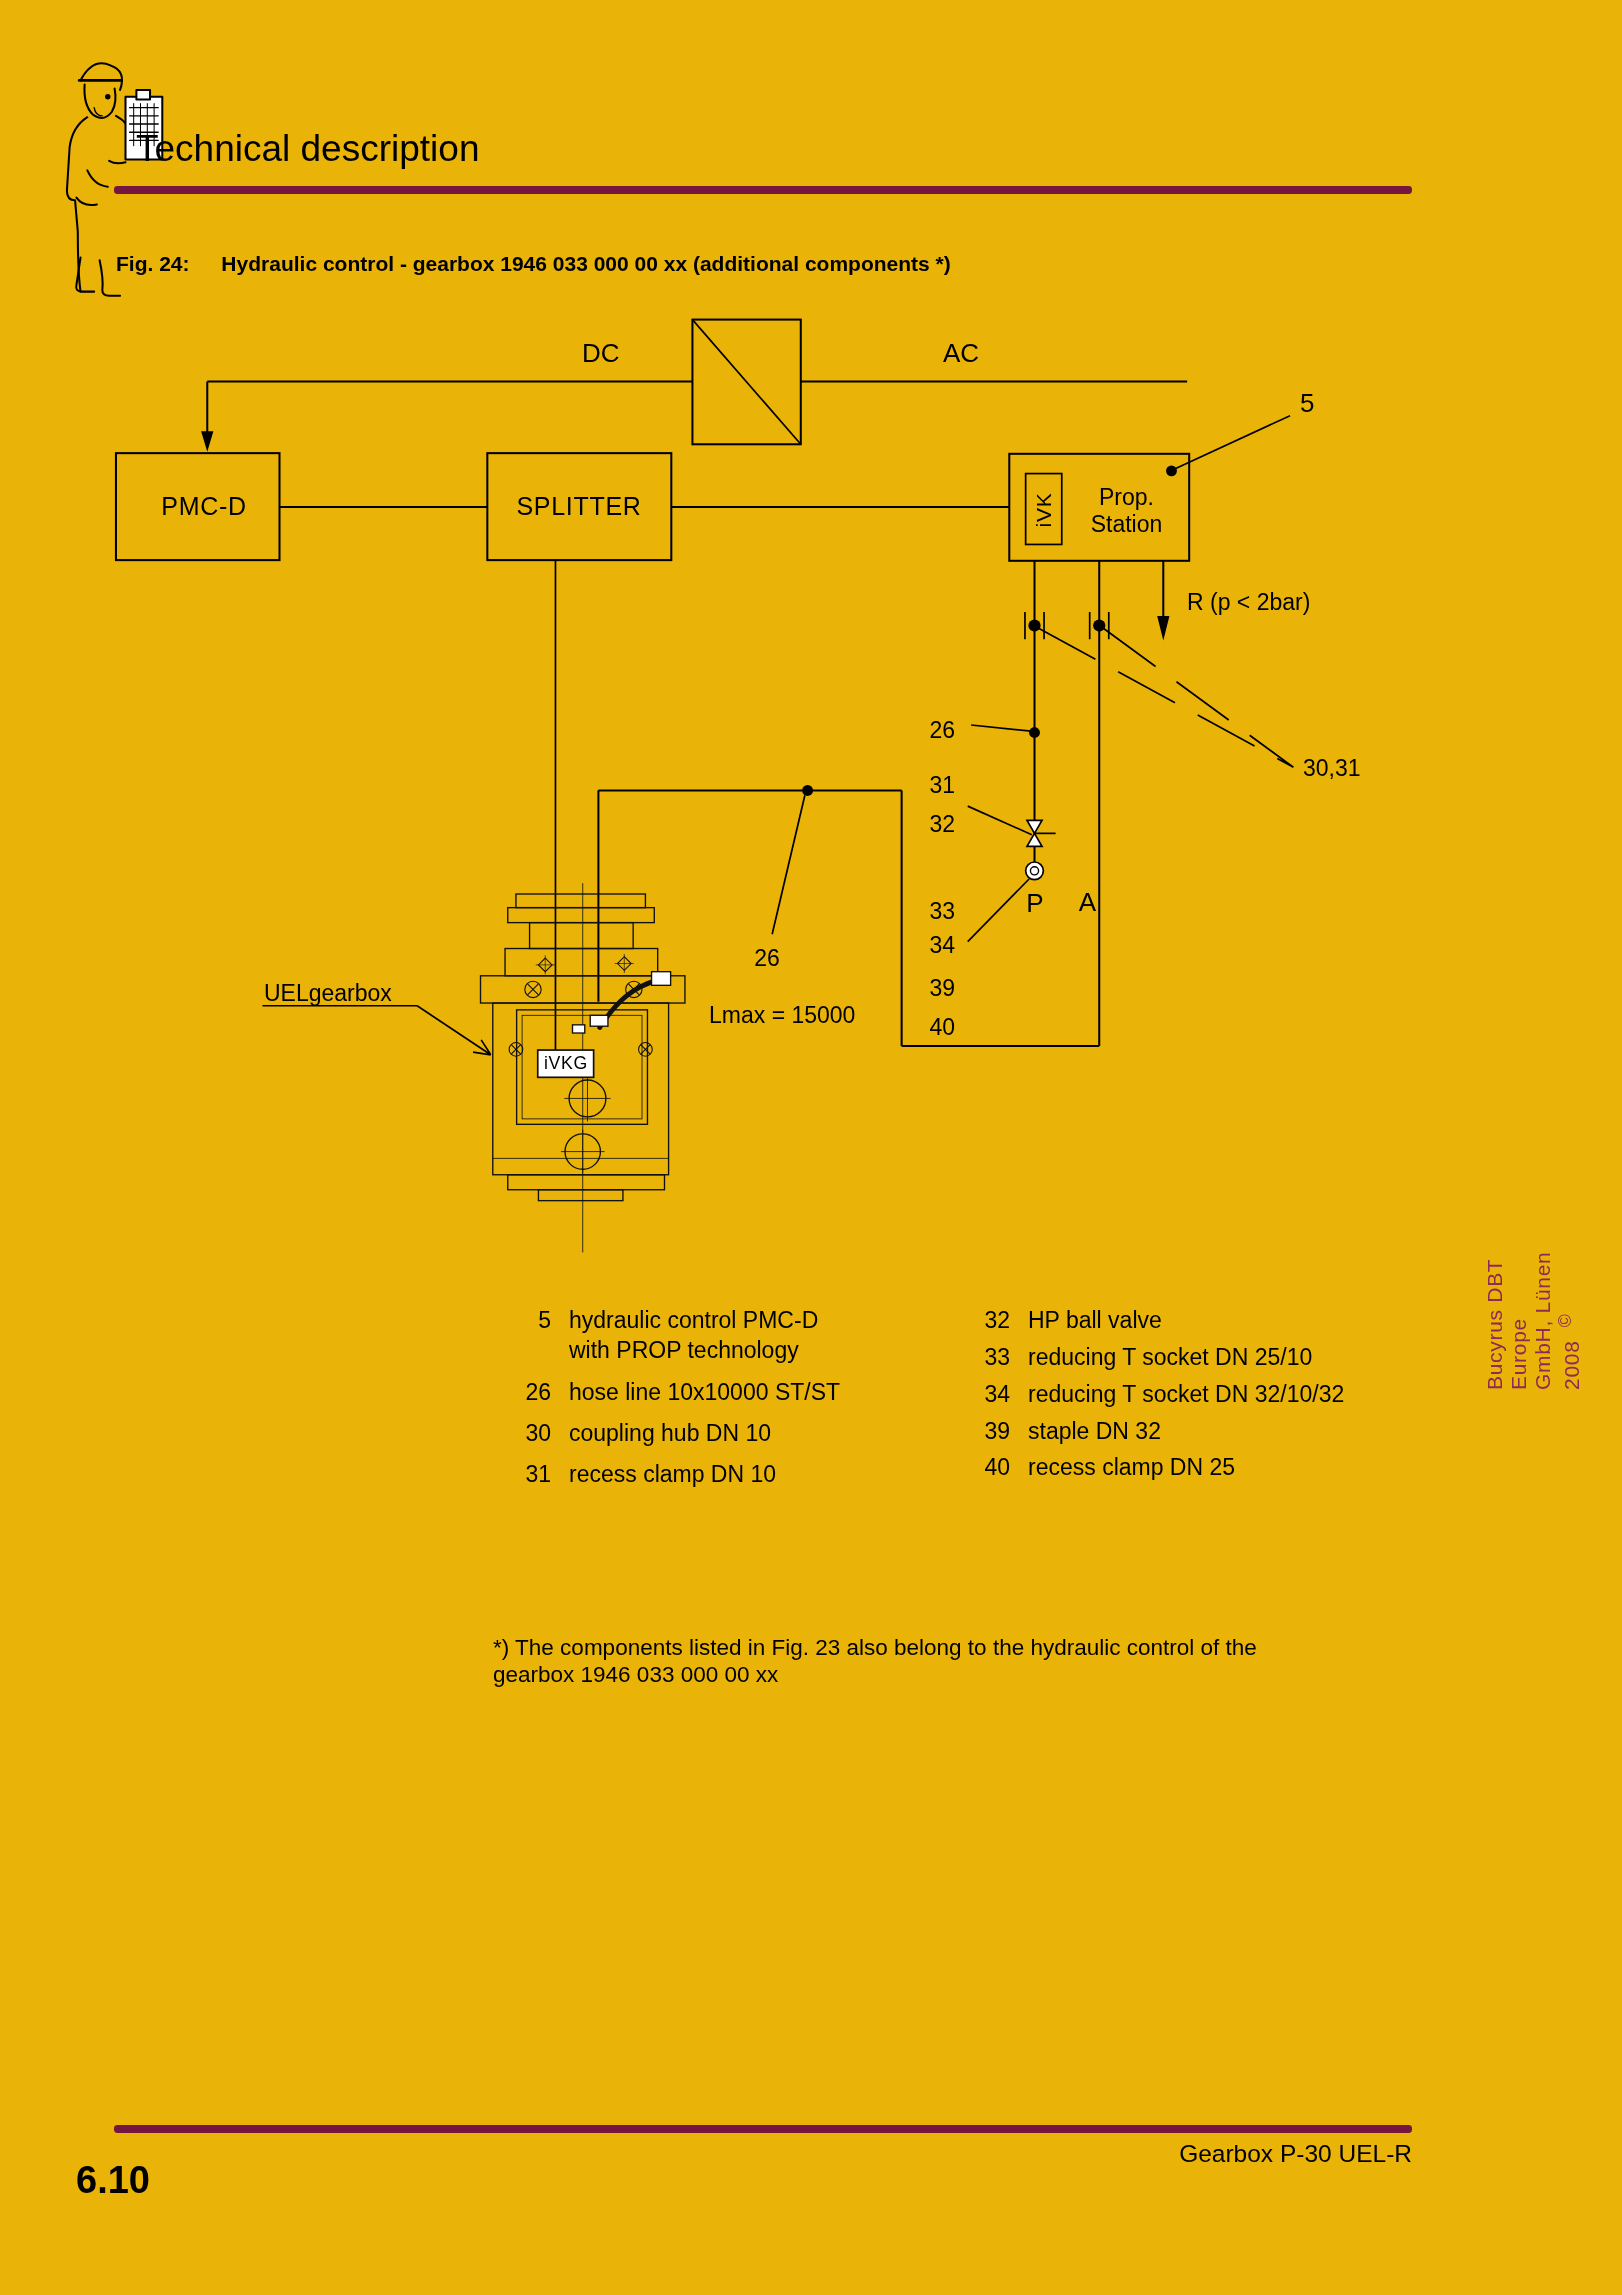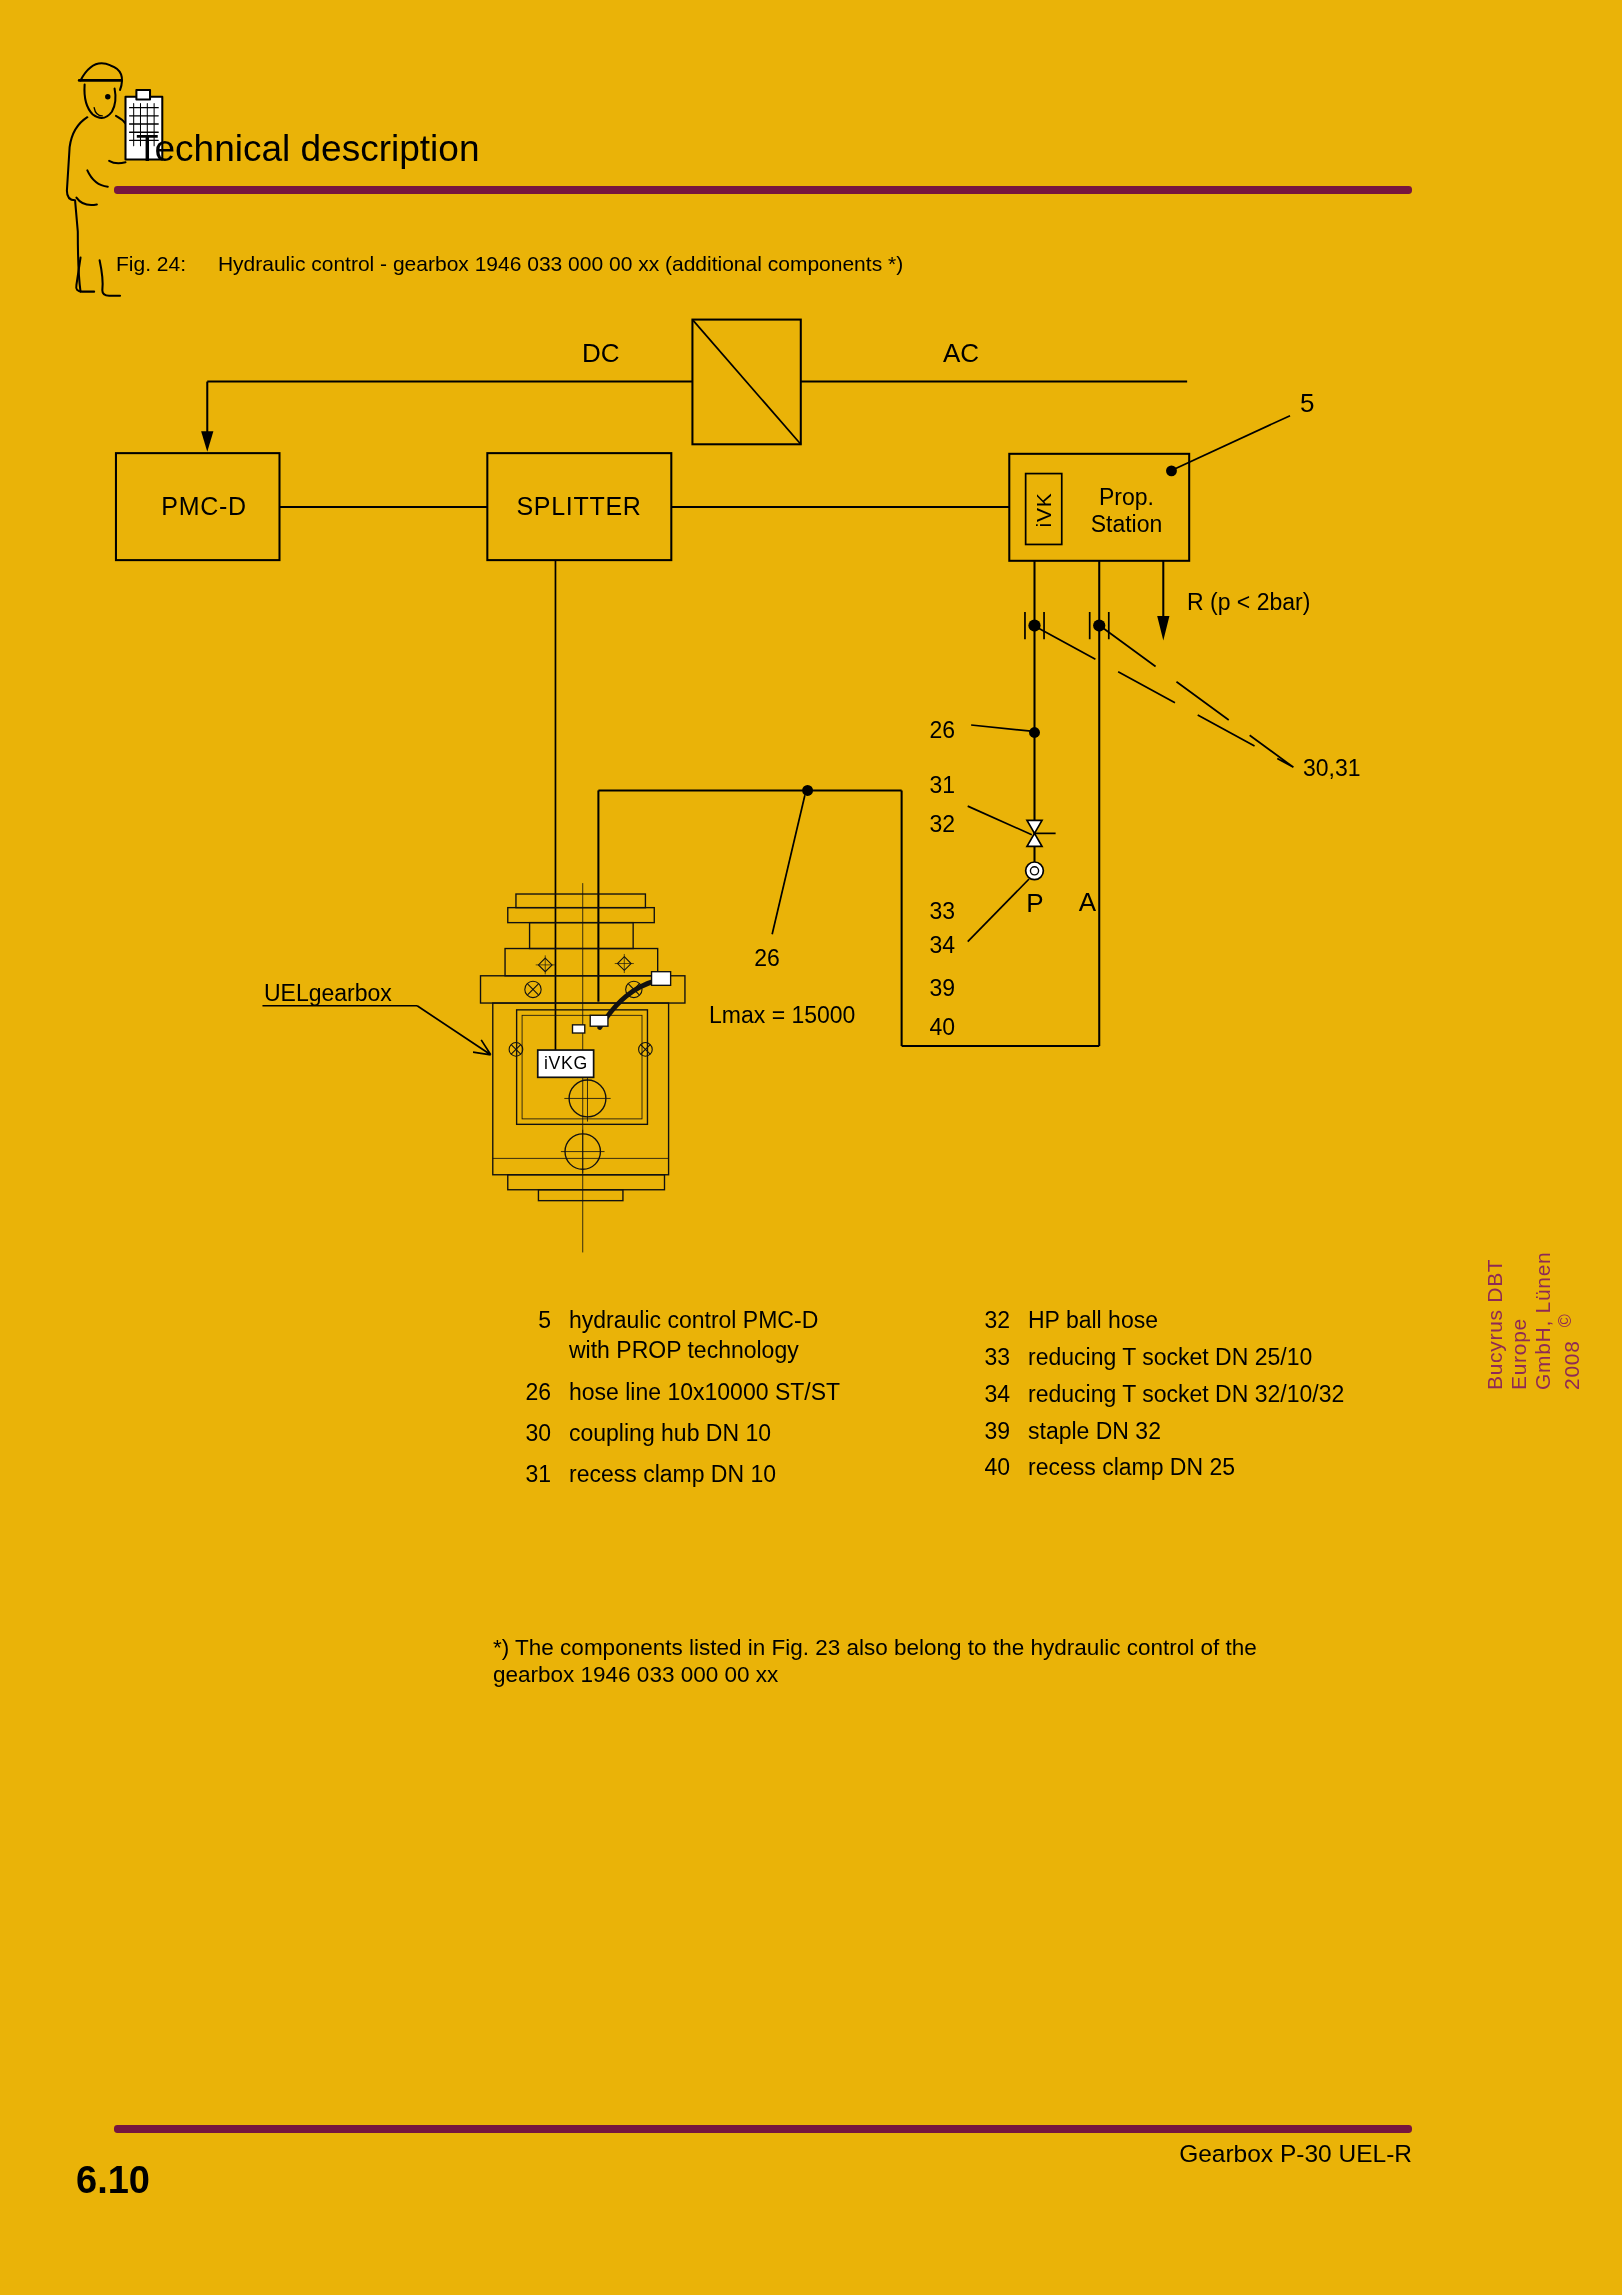--- a/index.html
+++ b/index.html
@@ -42,21 +42,21 @@
       <rect x="200" y="132" width="20" height="14" fill="#fff"></rect>
       <path d="M190,158 h42 M190,170 h42 M190,182 h42 M190,194 h42 M190,206 h42" stroke-width="2"></path>
       <path d="M196,152 v62 M206,152 v62 M216,152 v62 M226,152 v62" stroke-width="1.5"></path>
       <path d="M160,236 q10,6 24,2"></path>
     </g>
   </svg>
 
   <div class="abs" style="left:136px;top:128px;font-size:37px;">Technical description</div>
   <div class="rule" style="left:114px;top:186px;width:1298px;background:#76163f;"></div>
 
-  <div class="abs" style="left:116px;top:252px;font-size:21px;font-weight:normal;">
+  <div class="abs" style="left:116px;top:252px;font-size:21px;font-weight:bold;">
     <span>Fig. 24:</span>
     <span style="margin-left:26px;">Hydraulic control - gearbox 1946 033 000 00 xx (additional components *)</span>
   </div>
 
   <svg width="1622" height="2295" viewBox="0 0 2380 3368">
     <g stroke="#000" fill="none" stroke-width="3">
 
       <path d="M304,560 H1016 M1175,560 H1742"></path>
       <rect x="1016" y="469" width="159" height="183"></rect>
       <path d="M1016,469 L1175,652" stroke-width="2.5"></path>
@@ -195,21 +195,21 @@
     <div class="plist-num" style="left:503px;top:1379px;">26</div>
     <div class="plist-txt" style="left:569px;top:1379px;">hose line 10x10000 ST/ST</div>
 
     <div class="plist-num" style="left:503px;top:1420px;">30</div>
     <div class="plist-txt" style="left:569px;top:1420px;">coupling hub DN 10</div>
 
     <div class="plist-num" style="left:503px;top:1461px;">31</div>
     <div class="plist-txt" style="left:569px;top:1461px;">recess clamp DN 10</div>
 
     <div class="plist-num" style="left:962px;top:1307px;">32</div>
-    <div class="plist-txt" style="left:1028px;top:1307px;">HP ball hose</div>
+    <div class="plist-txt" style="left:1028px;top:1307px;">HP ball valve</div>
 
     <div class="plist-num" style="left:962px;top:1344px;">33</div>
     <div class="plist-txt" style="left:1028px;top:1344px;">reducing T socket DN 25/10</div>
 
     <div class="plist-num" style="left:962px;top:1381px;">34</div>
     <div class="plist-txt" style="left:1028px;top:1381px;">reducing T socket DN 32/10/32</div>
 
     <div class="plist-num" style="left:962px;top:1418px;">39</div>
     <div class="plist-txt" style="left:1028px;top:1418px;">staple DN 32</div>
 

